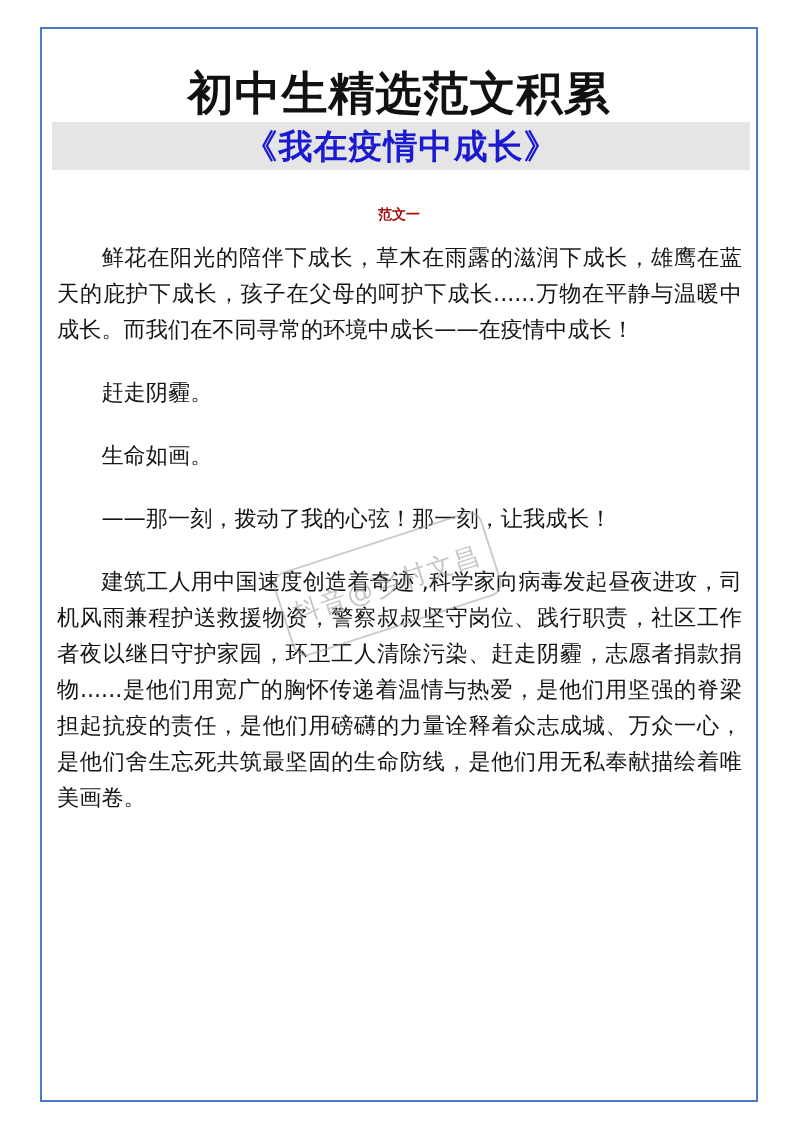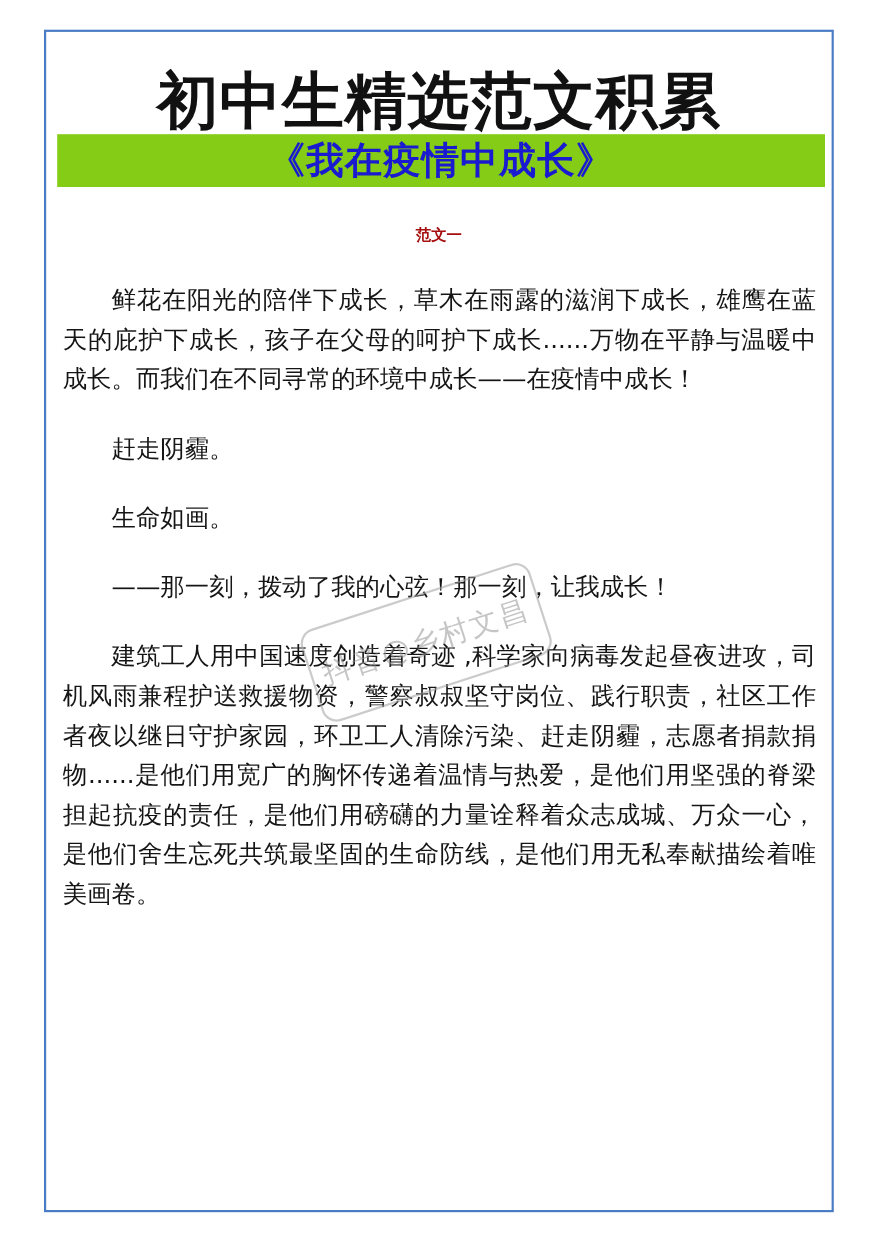--- a/index.html
+++ b/index.html
@@ -1,30 +1,30 @@
 <!DOCTYPE html>
 <html><head>
 <meta charset="utf-8">
 <style>
   html, body { margin:0; padding:0; background:#ffffff; }
   body { width:800px; height:1131px; position:relative; overflow:hidden;
          font-family: "DejaVu Sans", "Liberation Sans", sans-serif; color:#111; }
   .page-frame { position:absolute; left:40px; top:27px; width:714px; height:1071px;
                 border:2px solid #4a7cc4; box-sizing:content-box; }
   .main-title { position:absolute; left:0; right:0; top:36px; text-align:center;
-                font-size:56px; font-weight:bold; letter-spacing:1px; color:#111; line-height:56px; }
+                font-size:46px; font-weight:bold; letter-spacing:1px; color:#111; line-height:56px; }
   .subtitle-band { position:absolute; left:10px; right:6px; top:93px; height:48px;
-                   background:#84cc16; }
+                   background:#e5e5e5; }
   .subtitle { position:absolute; left:0; right:0; top:0; height:48px; line-height:48px;
               text-align:center; font-size:34px; font-weight:bold; color:#1a1ad0; letter-spacing:1px; }
   .section-heading { position:absolute; left:0; right:0; top:170px; text-align:center;
                      font-size:14px; font-weight:bold; color:#a50f0f; line-height:30px; }
   .body { position:absolute; left:15px; right:14px; top:210px; font-size:22.2px; line-height:36px;
           color:#151515; }
-  .para { margin:16px 0 27px 0; text-indent:2em; text-align:justify; text-align-last:left; word-break:break-all; }
+  .para { margin:0 0 27px 0; text-indent:2em; text-align:justify; text-align-last:left; word-break:break-all; }
   .para.short { text-indent:2em; }
   .watermark { position:absolute; left:278px; top:540px; width:215px; height:84px;
                border:2px solid rgba(160,160,160,0.55); border-radius:14px;
                transform:rotate(-18deg); color:rgba(150,150,150,0.55);
                font-size:26px; line-height:84px; text-align:center; pointer-events:none; letter-spacing:2px;
                }
 </style>
 </head>
 <body>
 

